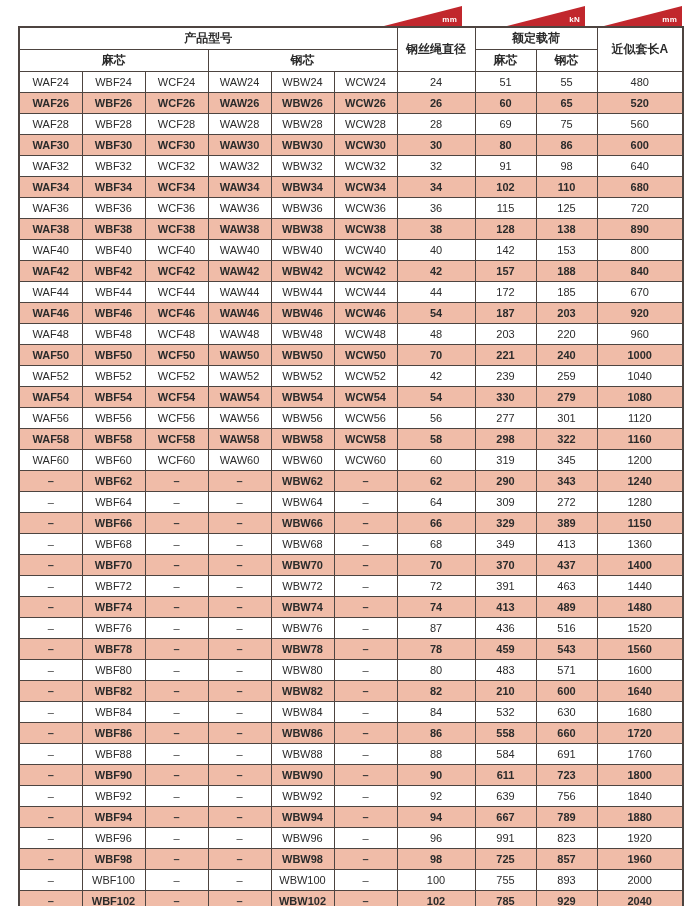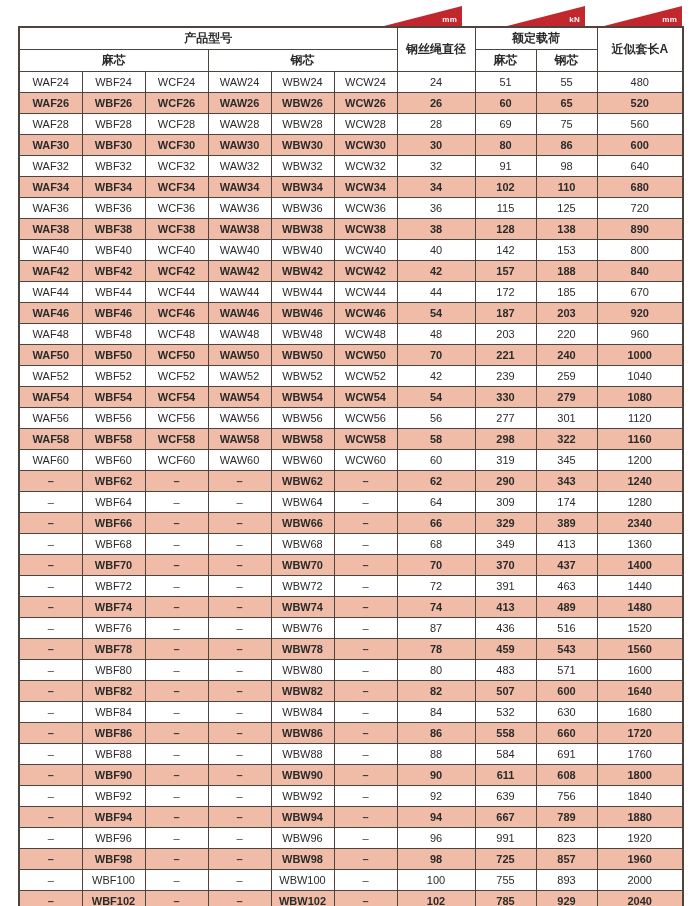--- a/index.html
+++ b/index.html
@@ -406,34 +406,34 @@
         </tr>
         <tr>
           <td class="dash">–</td>
           <td>WBF64</td>
           <td class="dash">–</td>
           <td class="dash">–</td>
           <td>WBW64</td>
           <td class="dash">–</td>
           <td>64</td>
           <td>309</td>
-          <td>174</td>
+          <td>272</td>
           <td>1280</td>
         </tr>
         <tr class="row-alt">
           <td class="dash">–</td>
           <td>WBF66</td>
           <td class="dash">–</td>
           <td class="dash">–</td>
           <td>WBW66</td>
           <td class="dash">–</td>
           <td>66</td>
           <td>329</td>
           <td>389</td>
-          <td>2340</td>
+          <td>1150</td>
         </tr>
         <tr>
           <td class="dash">–</td>
           <td>WBF68</td>
           <td class="dash">–</td>
           <td class="dash">–</td>
           <td>WBW68</td>
           <td class="dash">–</td>
           <td>68</td>
           <td>349</td>
@@ -513,21 +513,21 @@
           <td>1600</td>
         </tr>
         <tr class="row-alt">
           <td class="dash">–</td>
           <td>WBF82</td>
           <td class="dash">–</td>
           <td class="dash">–</td>
           <td>WBW82</td>
           <td class="dash">–</td>
           <td>82</td>
-          <td>507</td>
+          <td>210</td>
           <td>600</td>
           <td>1640</td>
         </tr>
         <tr>
           <td class="dash">–</td>
           <td>WBF84</td>
           <td class="dash">–</td>
           <td class="dash">–</td>
           <td>WBW84</td>
           <td class="dash">–</td>
@@ -562,21 +562,21 @@
         </tr>
         <tr class="row-alt">
           <td class="dash">–</td>
           <td>WBF90</td>
           <td class="dash">–</td>
           <td class="dash">–</td>
           <td>WBW90</td>
           <td class="dash">–</td>
           <td>90</td>
           <td>611</td>
-          <td>608</td>
+          <td>723</td>
           <td>1800</td>
         </tr>
         <tr>
           <td class="dash">–</td>
           <td>WBF92</td>
           <td class="dash">–</td>
           <td class="dash">–</td>
           <td>WBW92</td>
           <td class="dash">–</td>
           <td>92</td>

